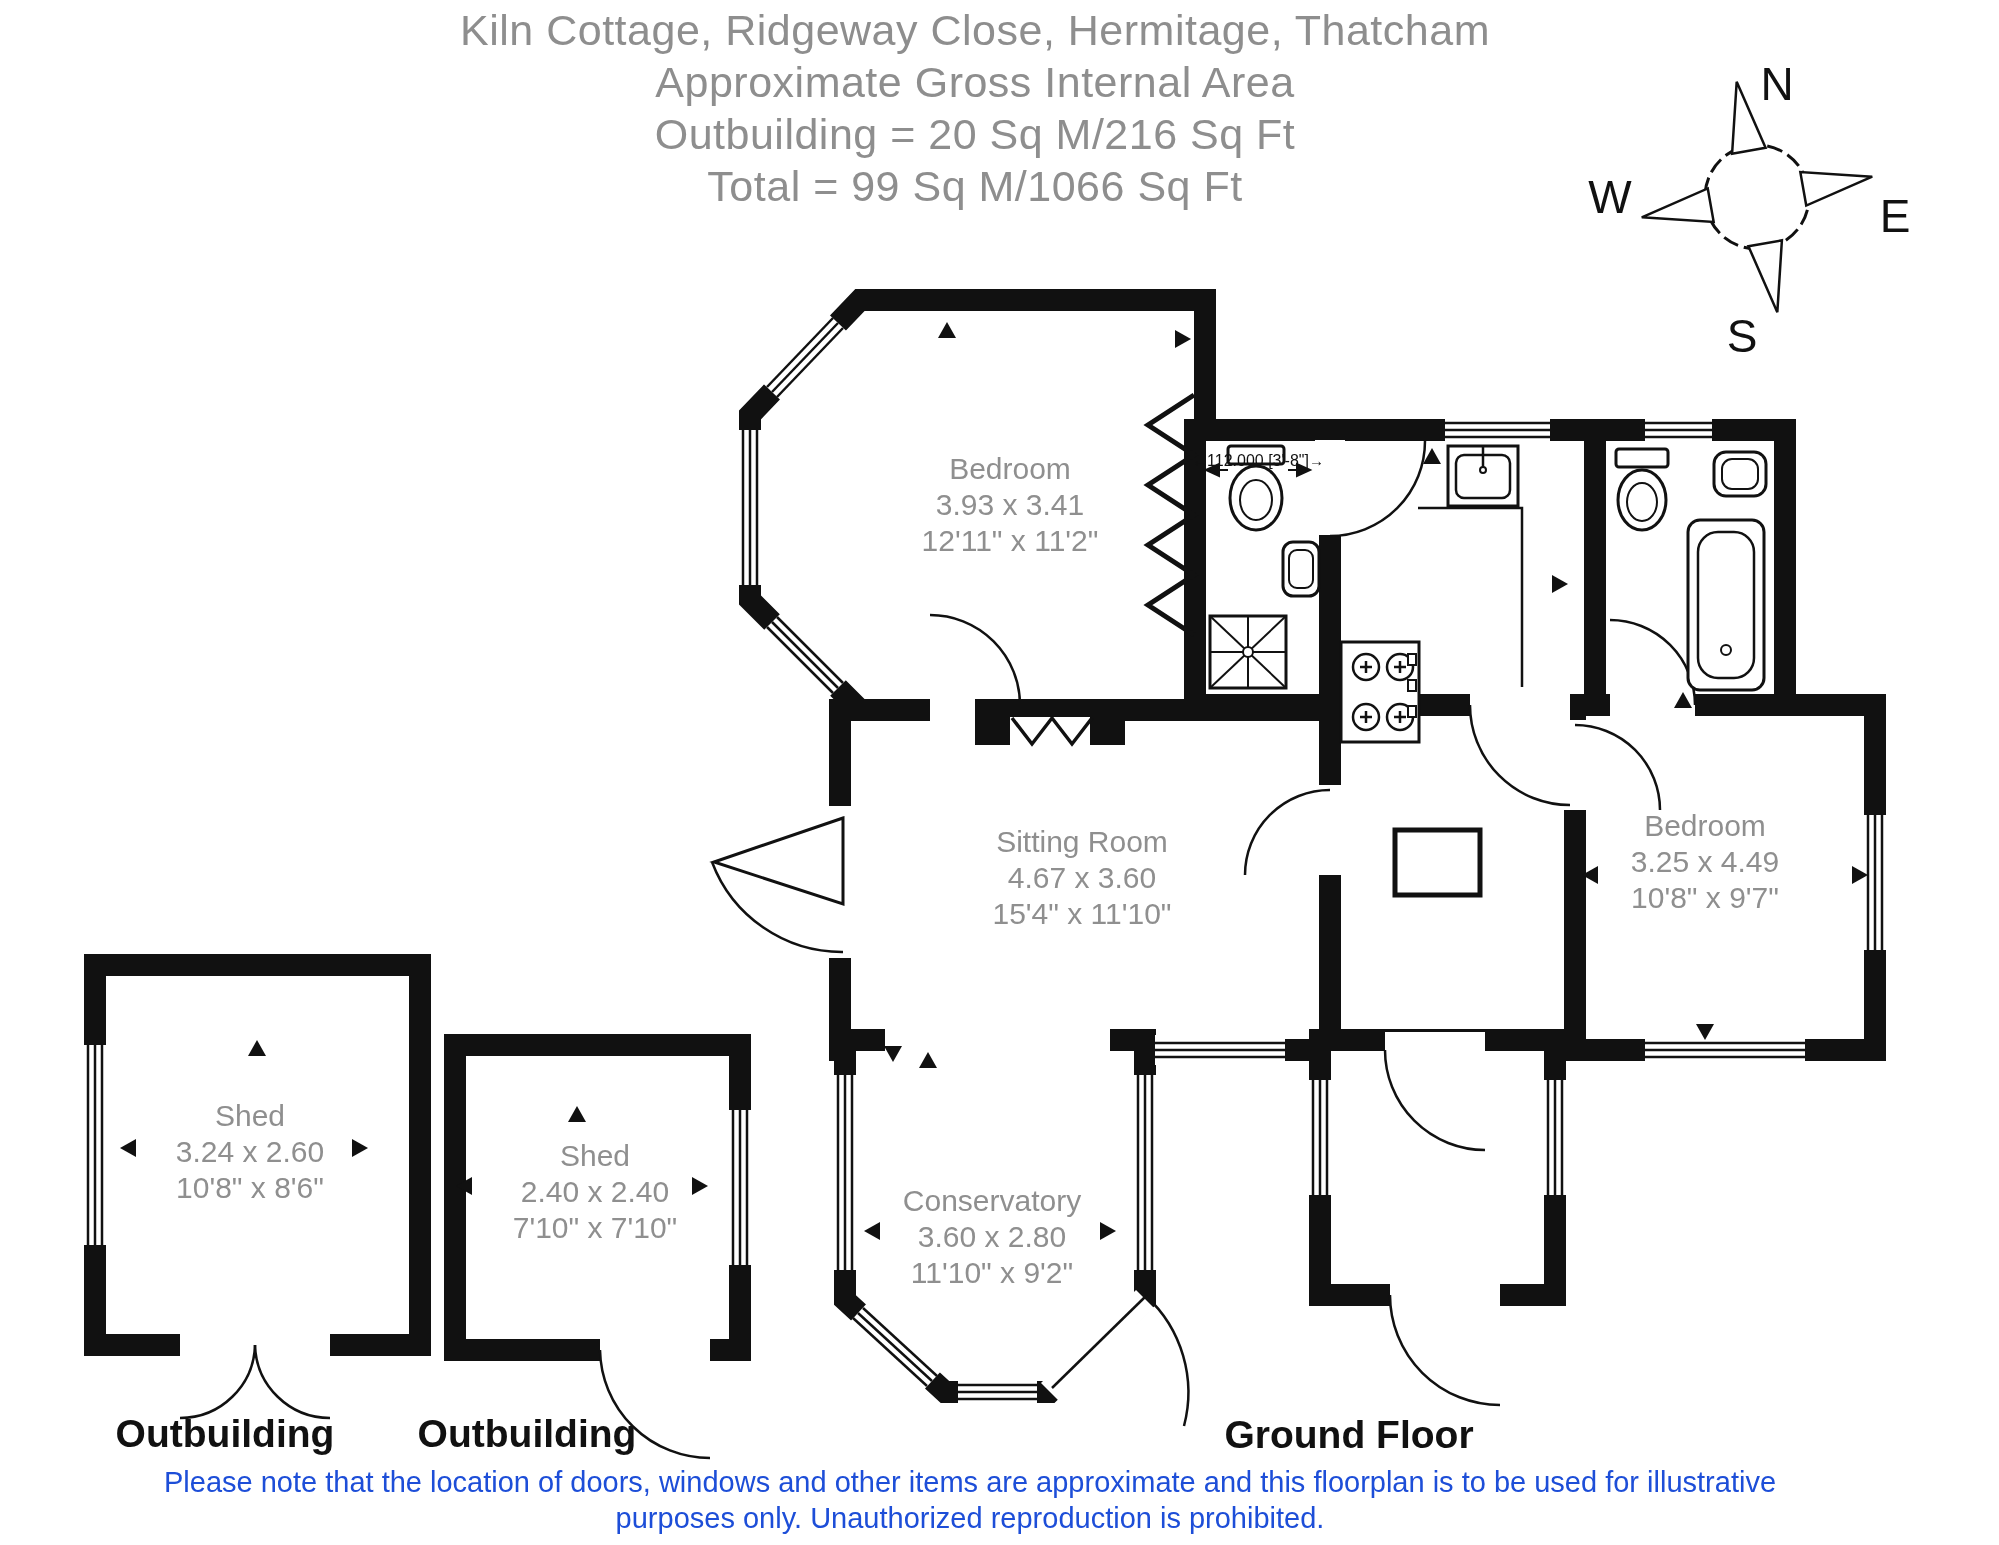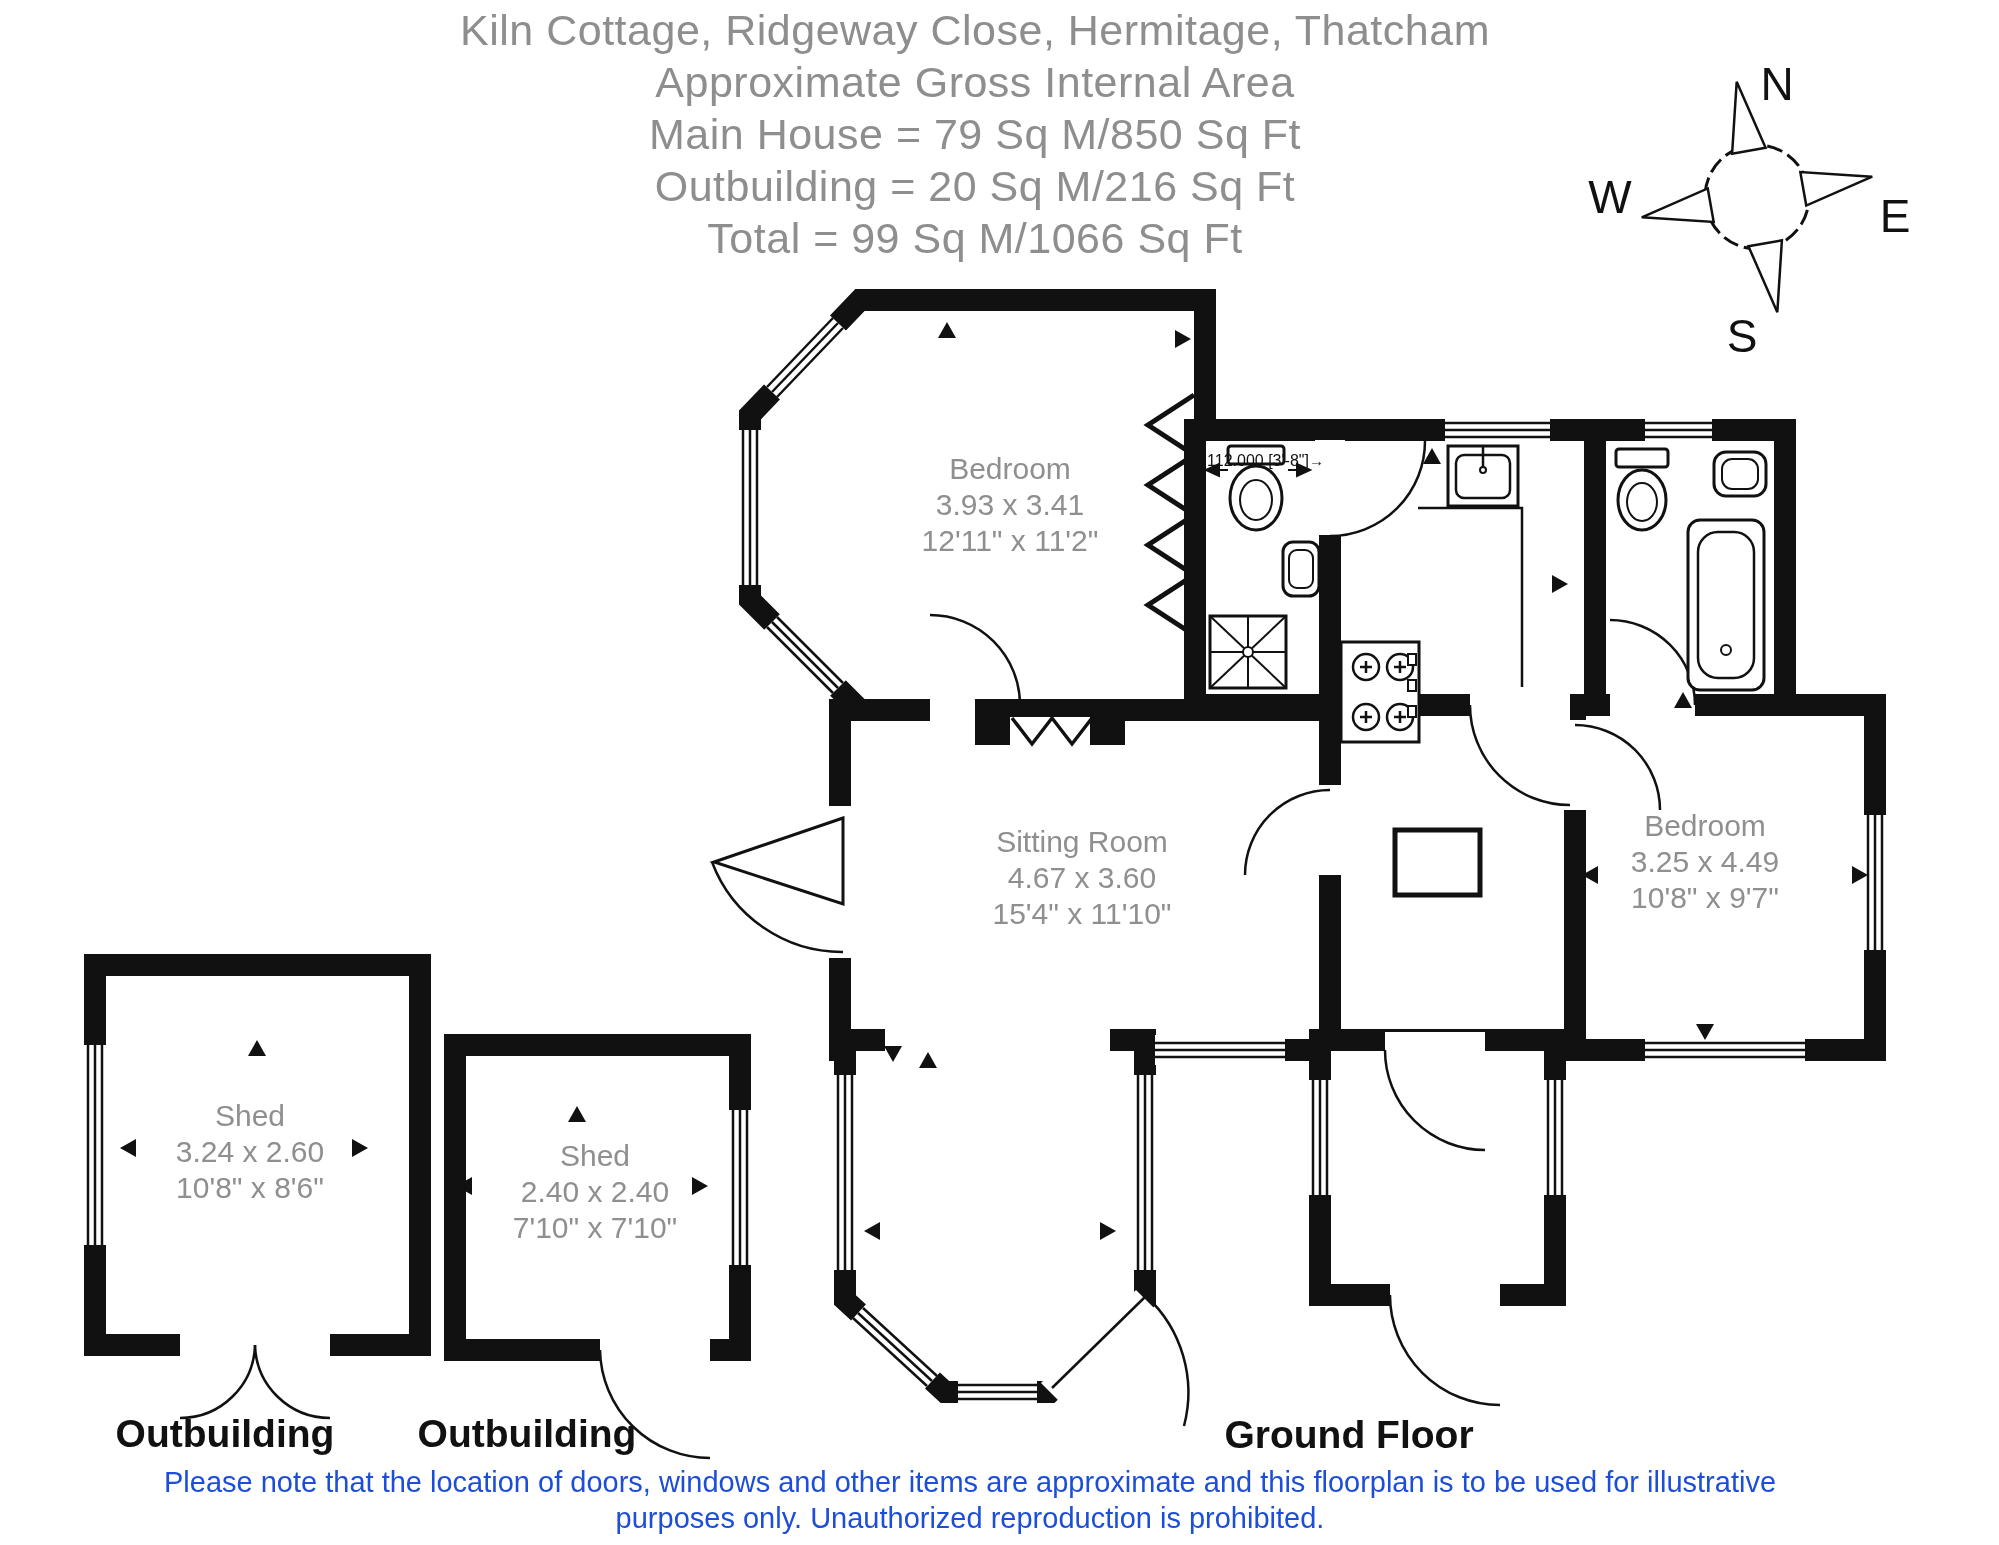--- a/index.html
+++ b/index.html
@@ -292,21 +292,20 @@
         <text x="1895" y="232">E</text>
         <text x="1742" y="352">S</text>
         <text x="1610" y="213">W</text>
       </g>
     </g>
   </svg>
 
   <div class="title-block">
     <div>Kiln Cottage, Ridgeway Close, Hermitage, Thatcham</div>
     <div>Approximate Gross Internal Area</div>
-    <div>Main House = 79 Sq M/850 Sq Ft</div>
     <div>Outbuilding = 20 Sq M/216 Sq Ft</div>
     <div>Total = 99 Sq M/1066 Sq Ft</div>
   </div>
 
   <div class="room-label" style="left:1010px;top:451px;">
     <div>Bedroom</div>
     <div>3.93 x 3.41</div>
     <div>12'11" x 11'2"</div>
   </div>
 
@@ -316,20 +315,25 @@
     <div>4.67 x 3.60</div>
     <div>15'4" x 11'10"</div>
   </div>
 
   <div class="room-label" style="left:1705px;top:808px;">
     <div>Bedroom</div>
     <div>3.25 x 4.49</div>
     <div>10'8" x 9'7"</div>
   </div>
 
+  <div class="room-label" style="left:992px;top:1183px;">
+    <div>Conservatory</div>
+    <div>3.60 x 2.80</div>
+    <div>11'10" x 9'2"</div>
+  </div>
 
   <div class="room-label" style="left:250px;top:1098px;">
     <div>Shed</div>
     <div>3.24 x 2.60</div>
     <div>10'8" x 8'6"</div>
   </div>
 
   <div class="room-label" style="left:595px;top:1138px;">
     <div>Shed</div>
     <div>2.40 x 2.40</div>

